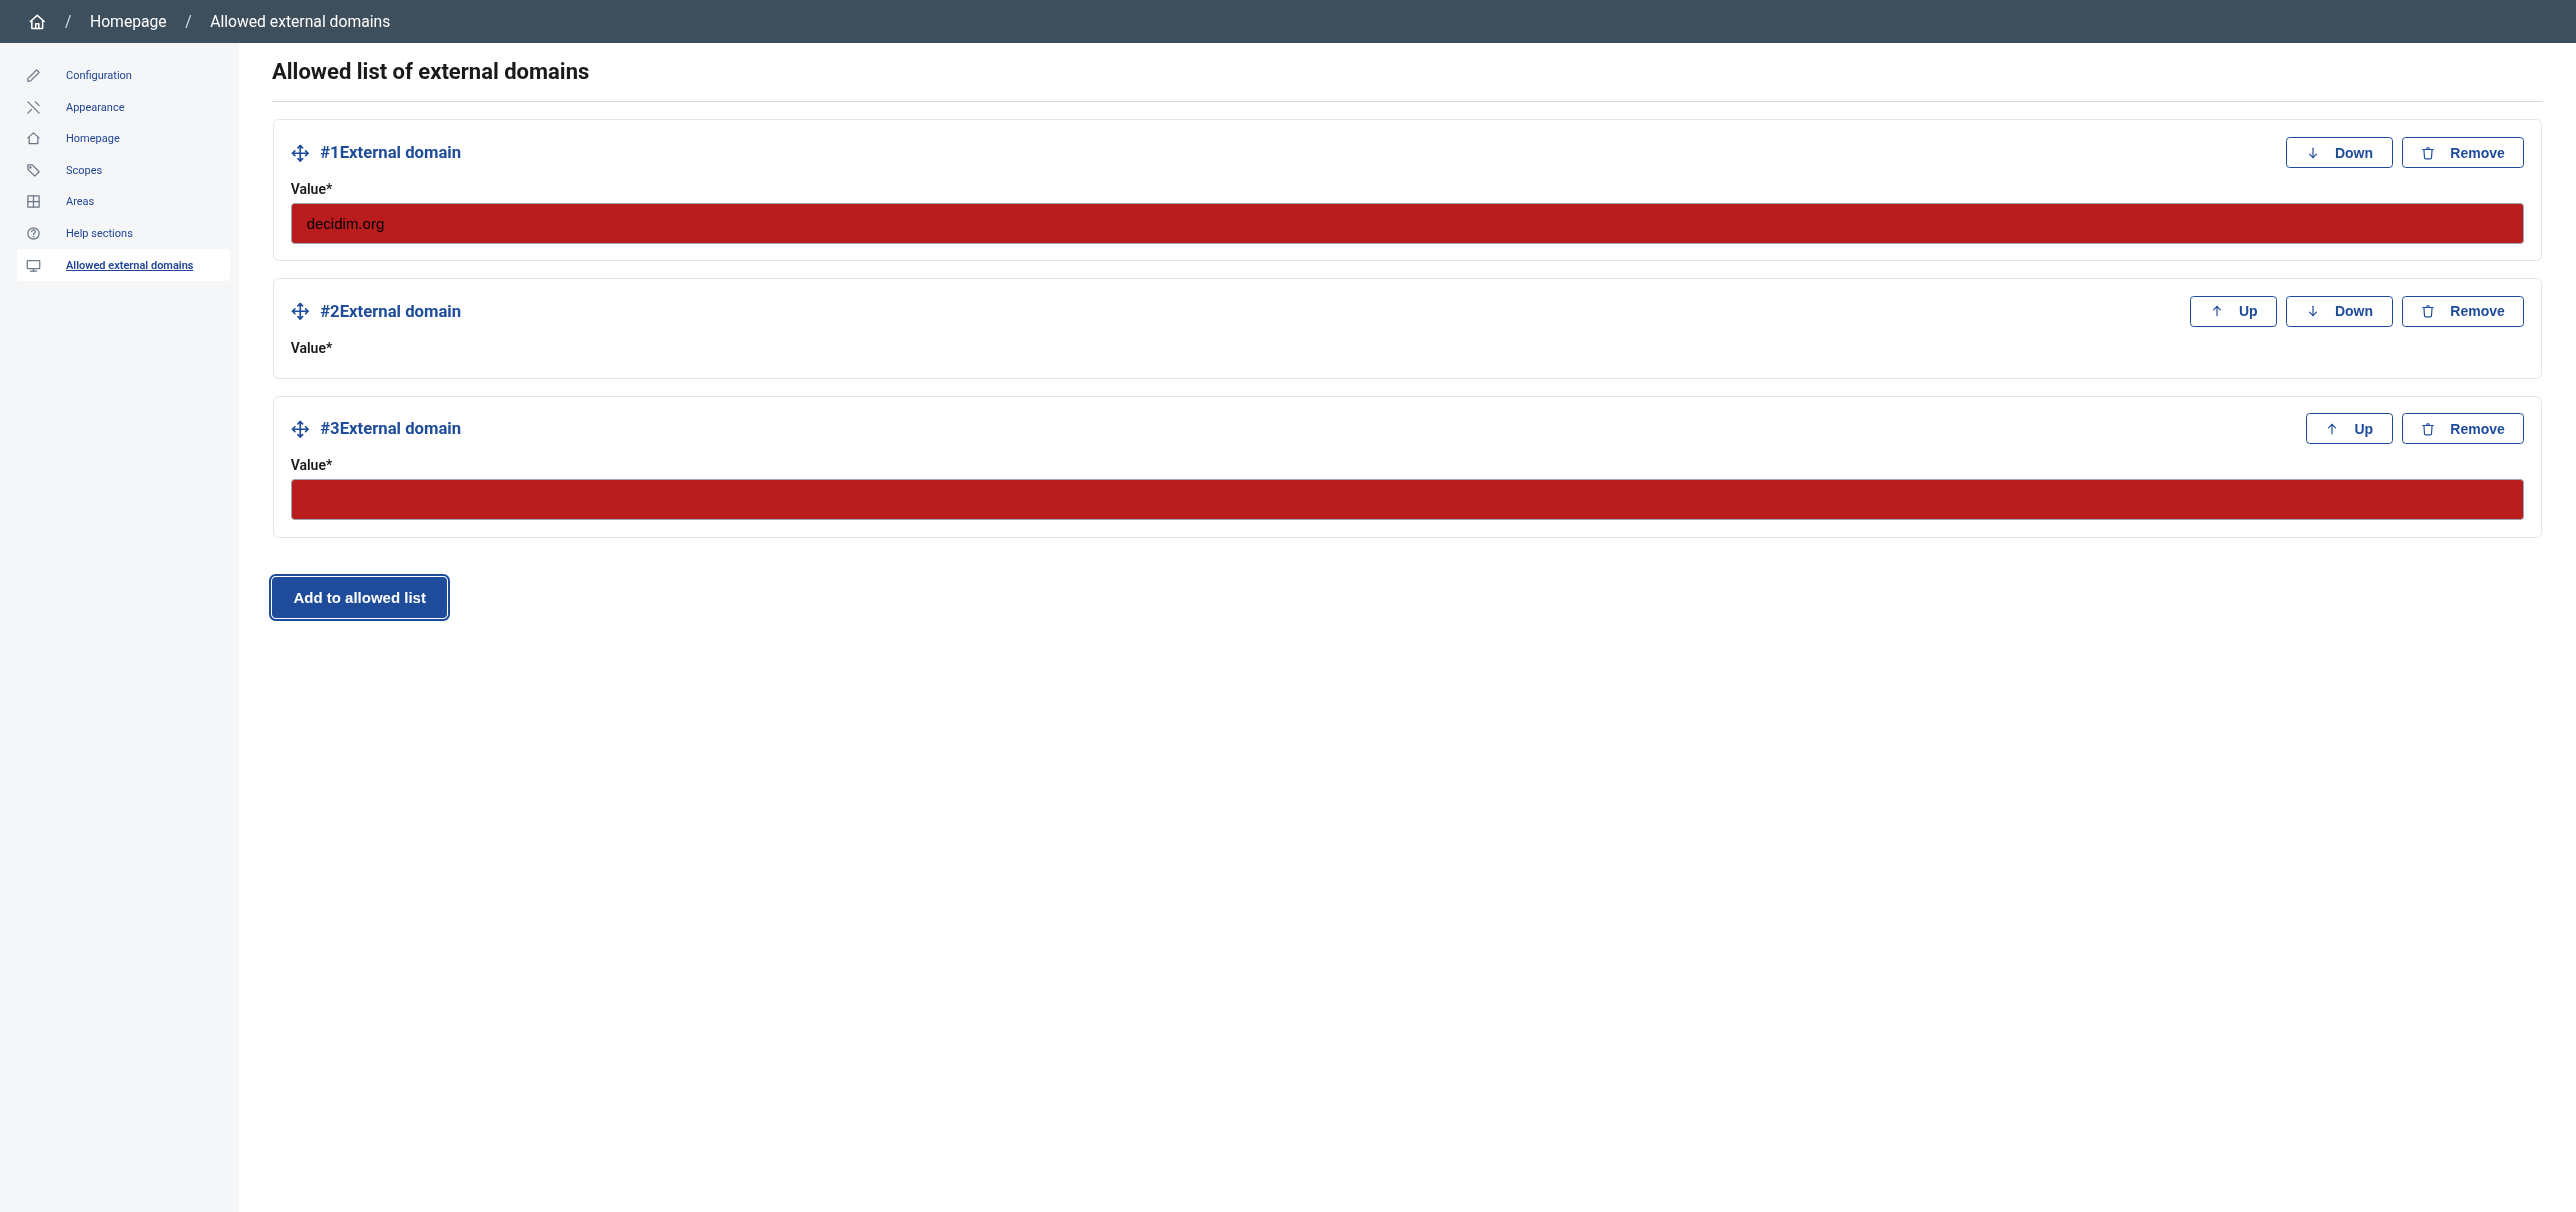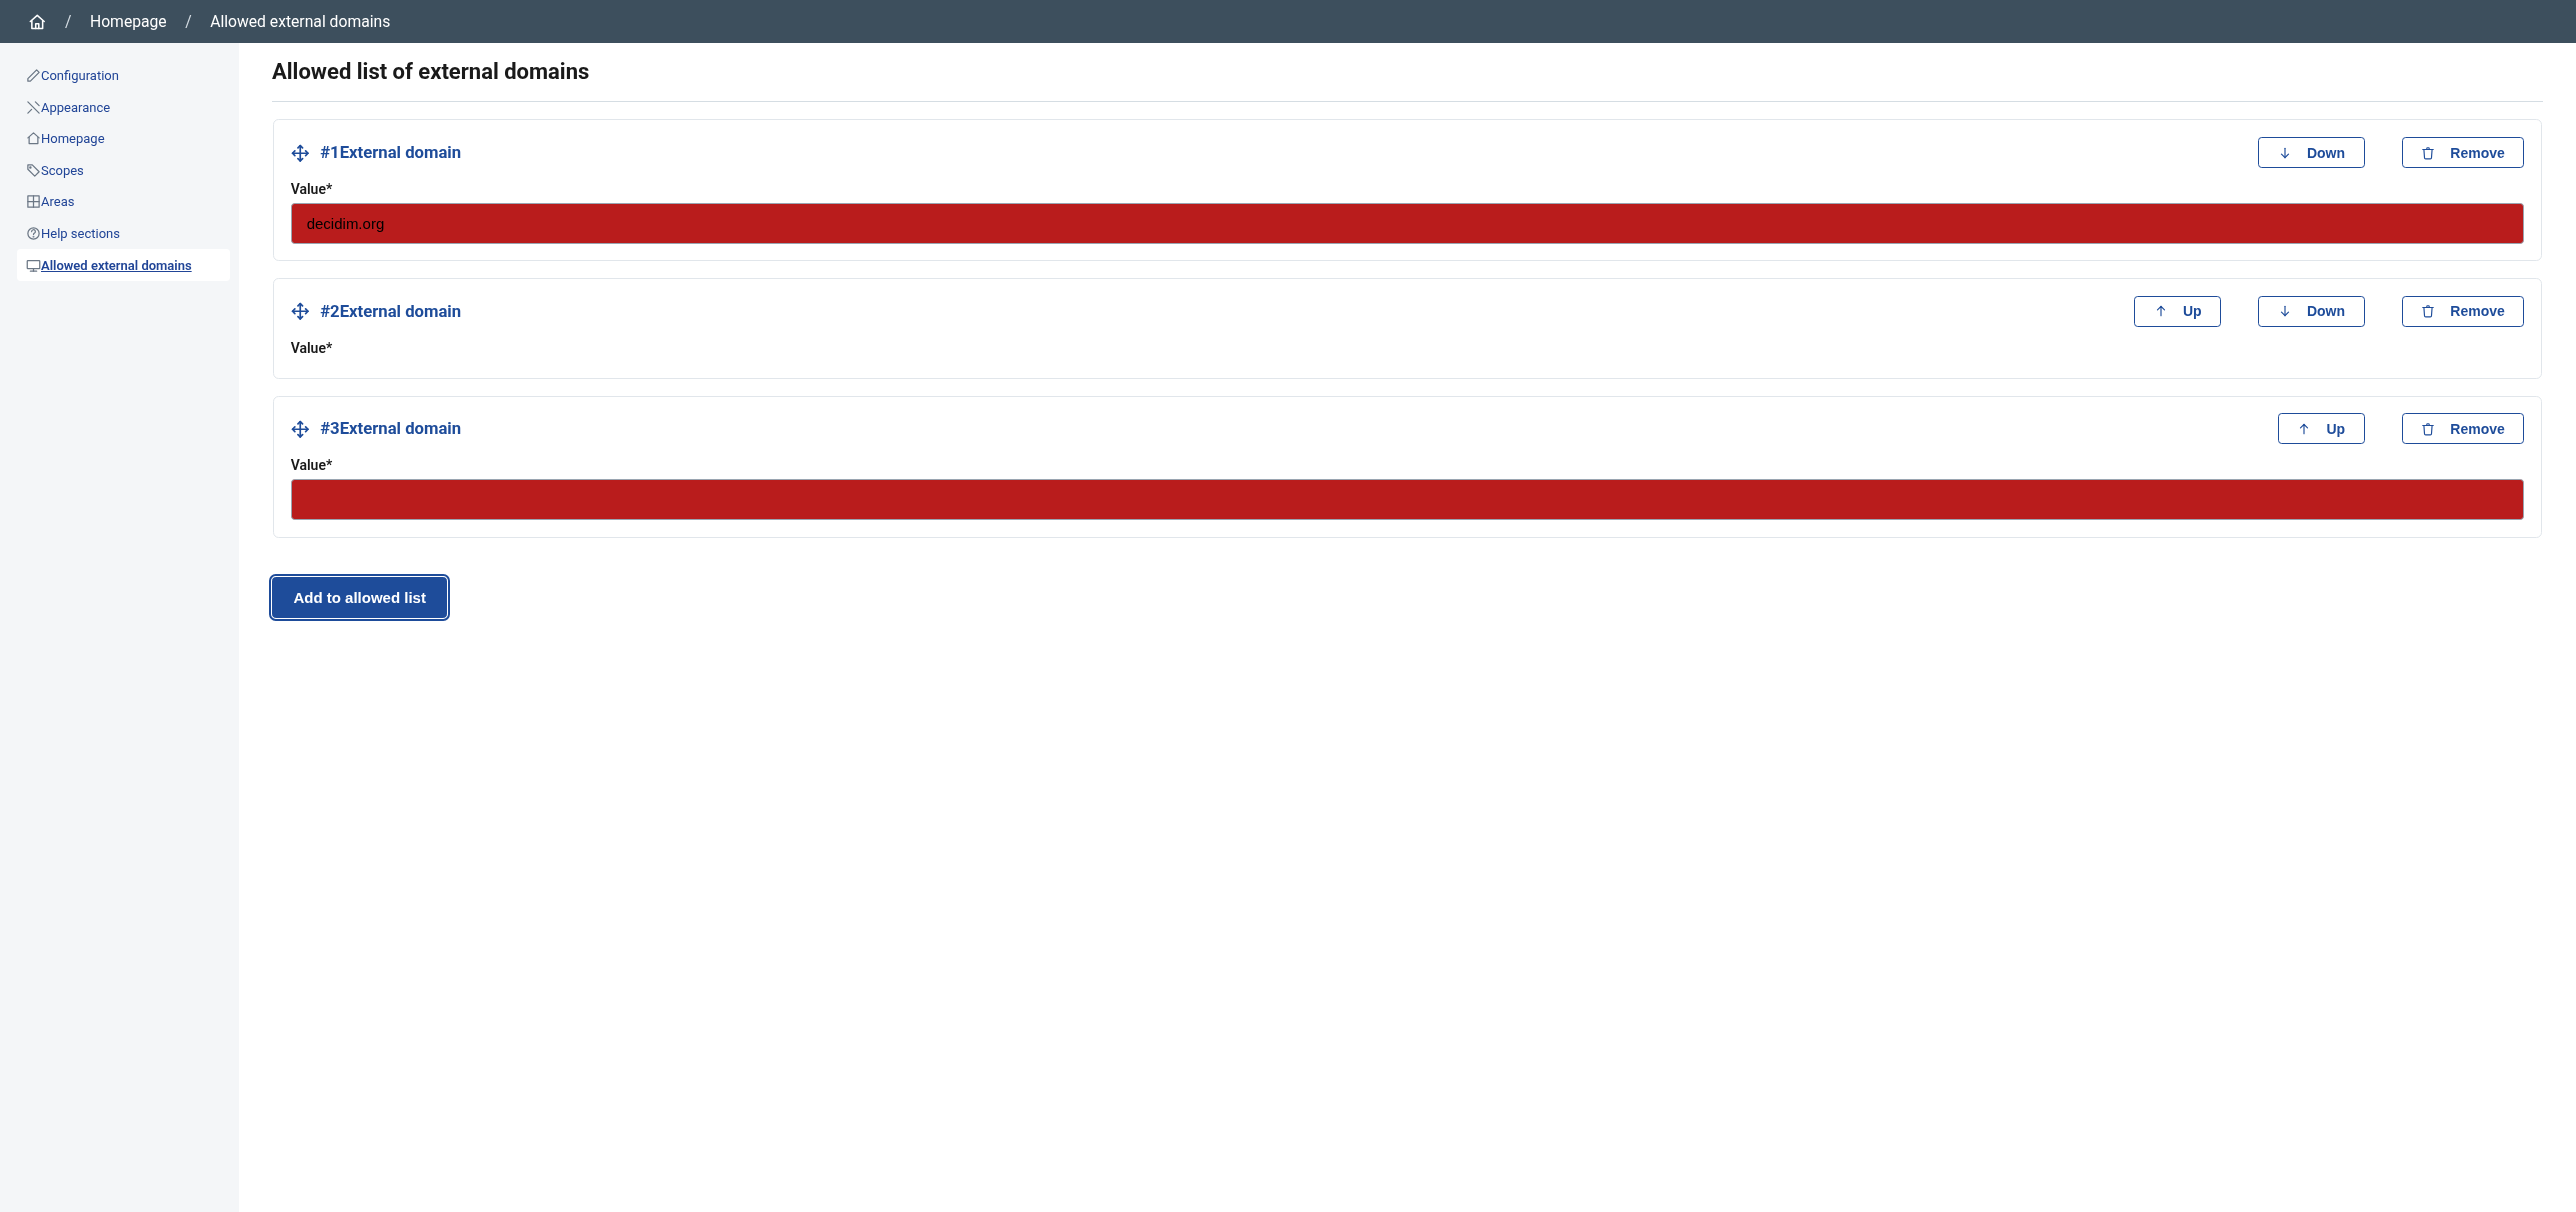--- a/index.html
+++ b/index.html
@@ -22,24 +22,24 @@
     
     .sidebar {
       width: 239px;
       background: #f4f6f8;
       padding: 16.7px 9.3px 16.7px 16.7px;
       min-height: calc(100vh - 43px);
     }
     .sidebar-item {
       display: flex;
       align-items: center;
-      gap: 0;
+      gap: 25px;
       padding: 8.3px 9.3px;
       color: #214597;
-      font-size: 13px;
+      font-size: 11px;
       text-decoration: none;
       border-radius: 3.7px;
       cursor: pointer;
     }
     .sidebar-item.active {
       background: #fff;
       font-weight: 600;
     }
     .sidebar-item.active .sidebar-label { text-decoration: underline; }
     .sidebar-icon { width: 15px; height: 15px; stroke: #6b7785; flex-shrink: 0; }
@@ -87,21 +87,20 @@
       align-items: center;
       gap: 15px;
       border: 0.9px solid #1e4c9a;
       color: #1e4c9a;
       background: #fff;
       padding: 6.5px 18.5px;
       border-radius: 3.7px;
       font-size: 14px;
       font-weight: 600;
       cursor: pointer;
-      margin-left: 28px;
     }
     .btn-outline svg { width: 14px; height: 14px; stroke: #1e4c9a; }
     
     .field-label {
       font-size: 14px;
       font-weight: 600;
       margin-bottom: 5.6px;
       display: block;
     }
     .text-input {

